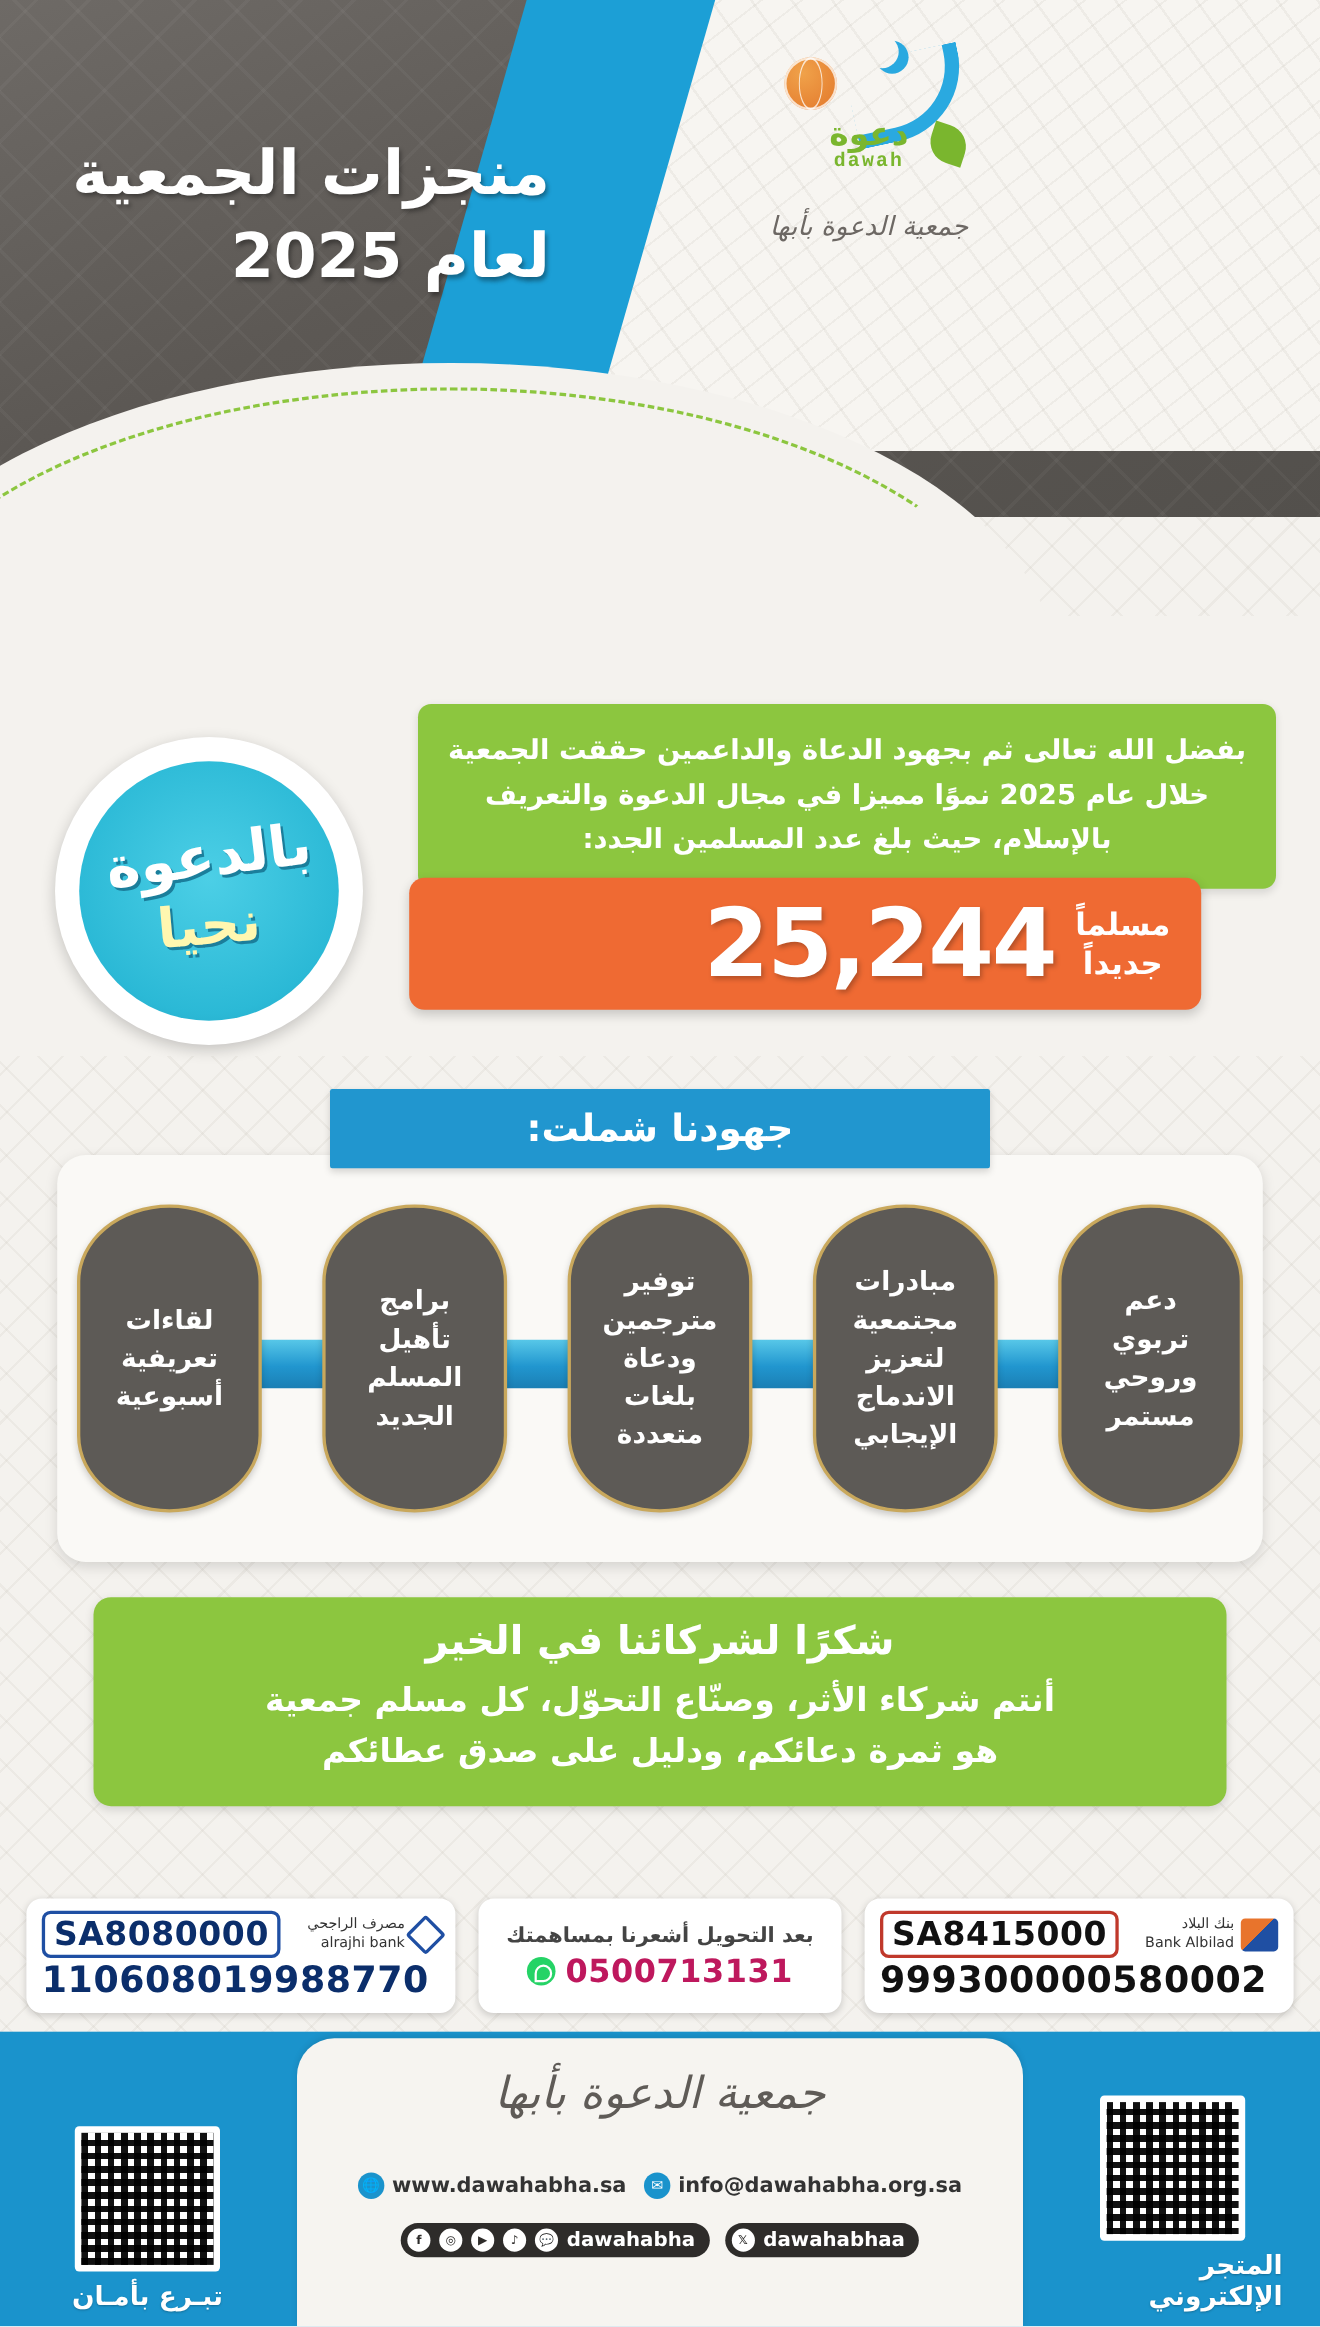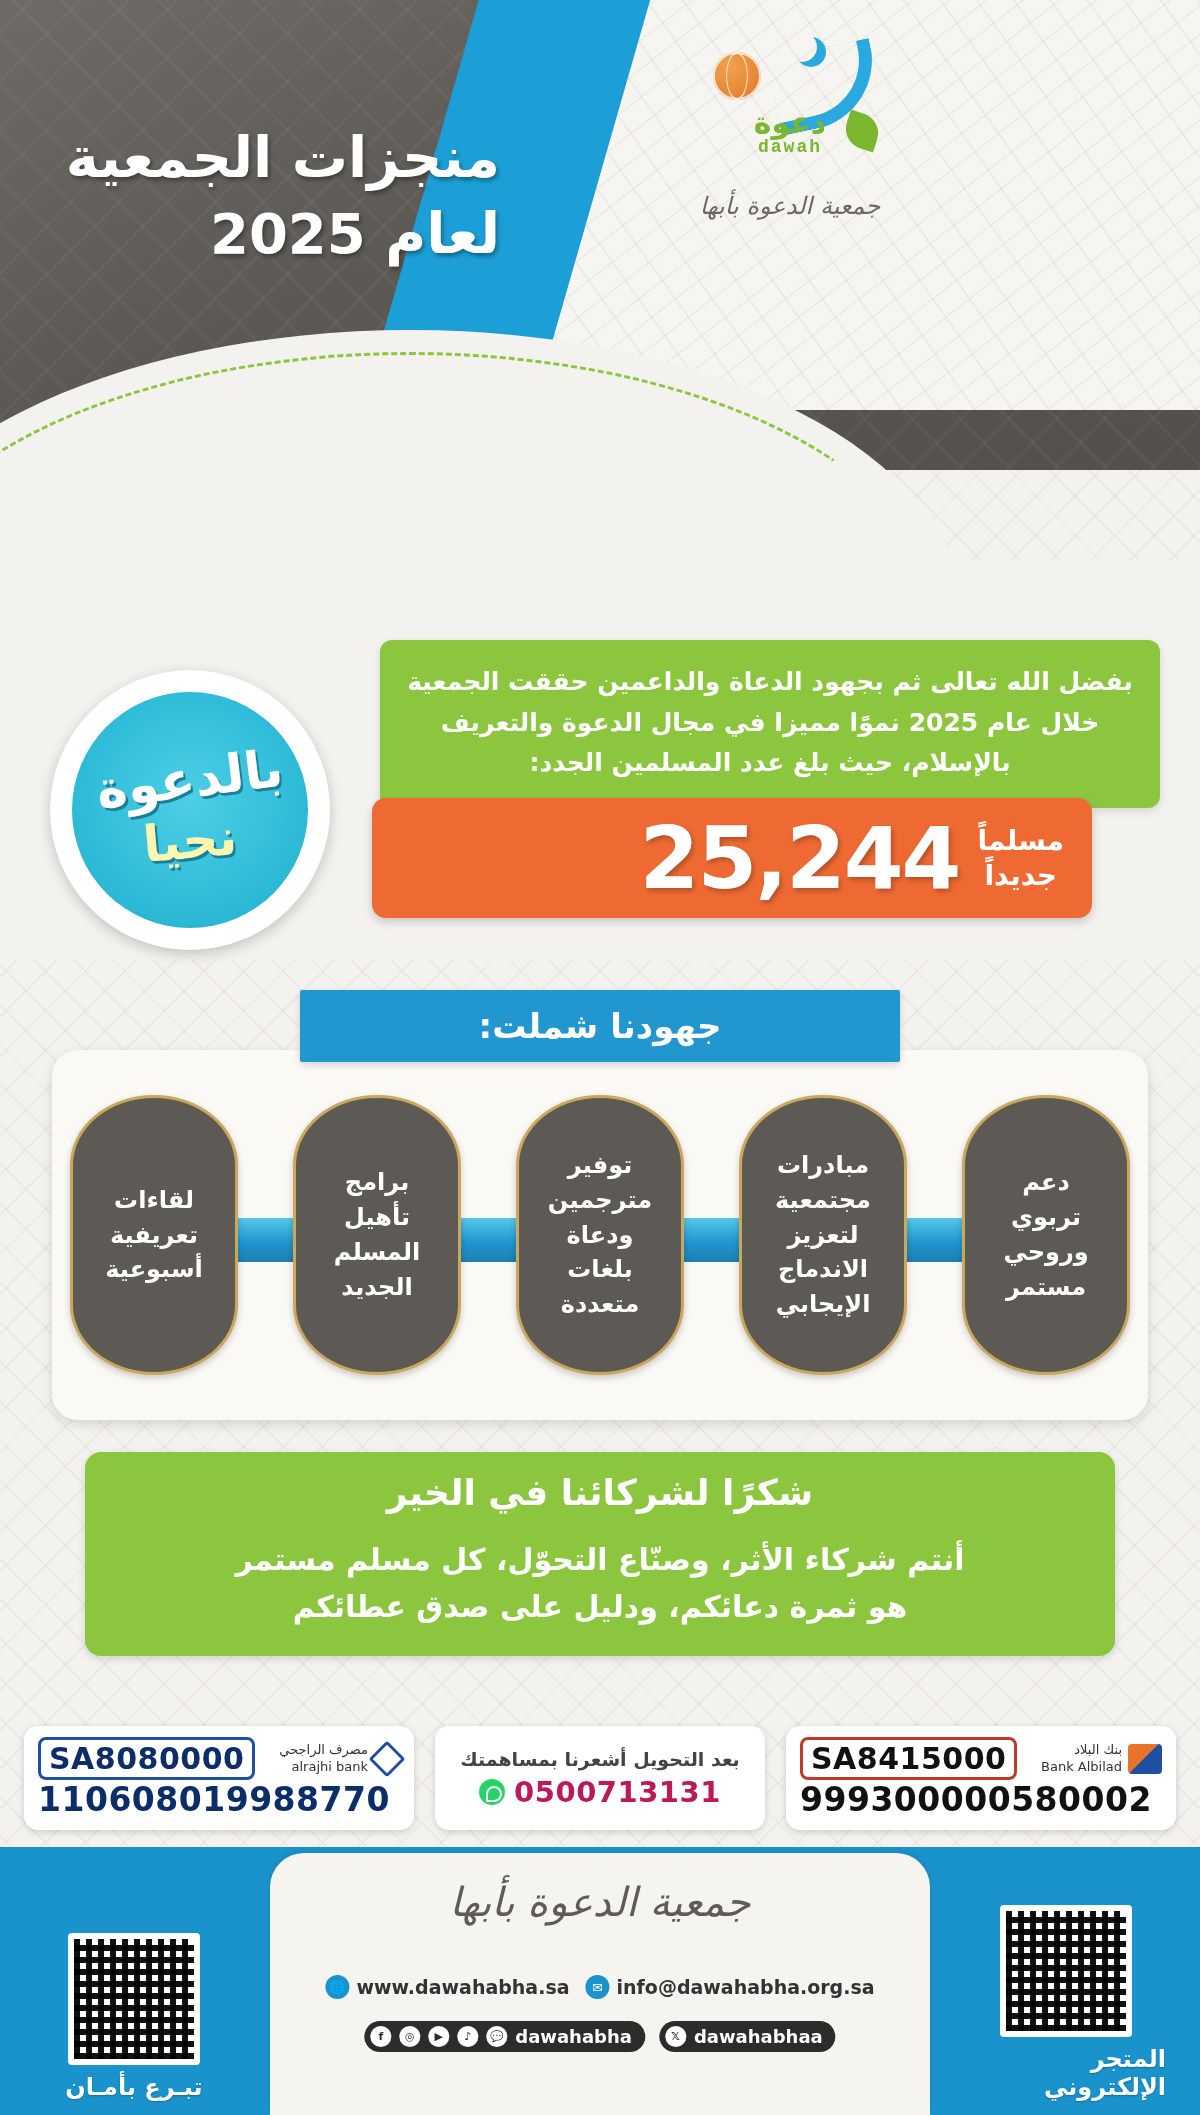--- a/index.html
+++ b/index.html
@@ -324,21 +324,21 @@
     width: 1030px;
     background: #8cc63f;
     border-radius: 16px;
     padding: 20px 30px 26px;
     text-align: center;
     color: #ffffff;
     direction: rtl;
     z-index: 10;
     box-shadow: 0 3px 9px rgba(0,0,0,.13);
   }
-  .thanks-title { font-size: 36px; font-weight: bold; margin-bottom: 24px; }
+  .thanks-title { font-size: 36px; font-weight: bold; margin-bottom: 10px; }
   .thanks-body { font-size: 30px; font-weight: bold; line-height: 1.55; white-space: pre-line; }
 
   
   .banks {
     position: absolute;
     top: 1722px; left: 24px;
     width: 1152px; height: 112px;
     display: flex;
     flex-direction: row;
     justify-content: space-between;
@@ -570,21 +570,21 @@
 الاندماج
 الإيجابي</div>
     <div class="pill">دعم
 تربوي
 وروحي
 مستمر</div>
   </div>
 
   <div class="thanks">
     <div class="thanks-title">شكرًا لشركائنا في الخير</div>
-    <div class="thanks-body">أنتم شركاء الأثر، وصنّاع التحوّل، كل مسلم مستمر
+    <div class="thanks-body">أنتم شركاء الأثر، وصنّاع التحوّل، كل مسلم جمعية
 هو ثمرة دعائكم، ودليل على صدق عطائكم</div>
   </div>
 
   <div class="banks">
     <div class="bank-card">
       <div class="bank-top">
         <div class="iban-chip">SA8415000</div>
         <div class="bank-logo">
           <div class="bank-logo-name">
             <span>بنك البلاد</span><br>

